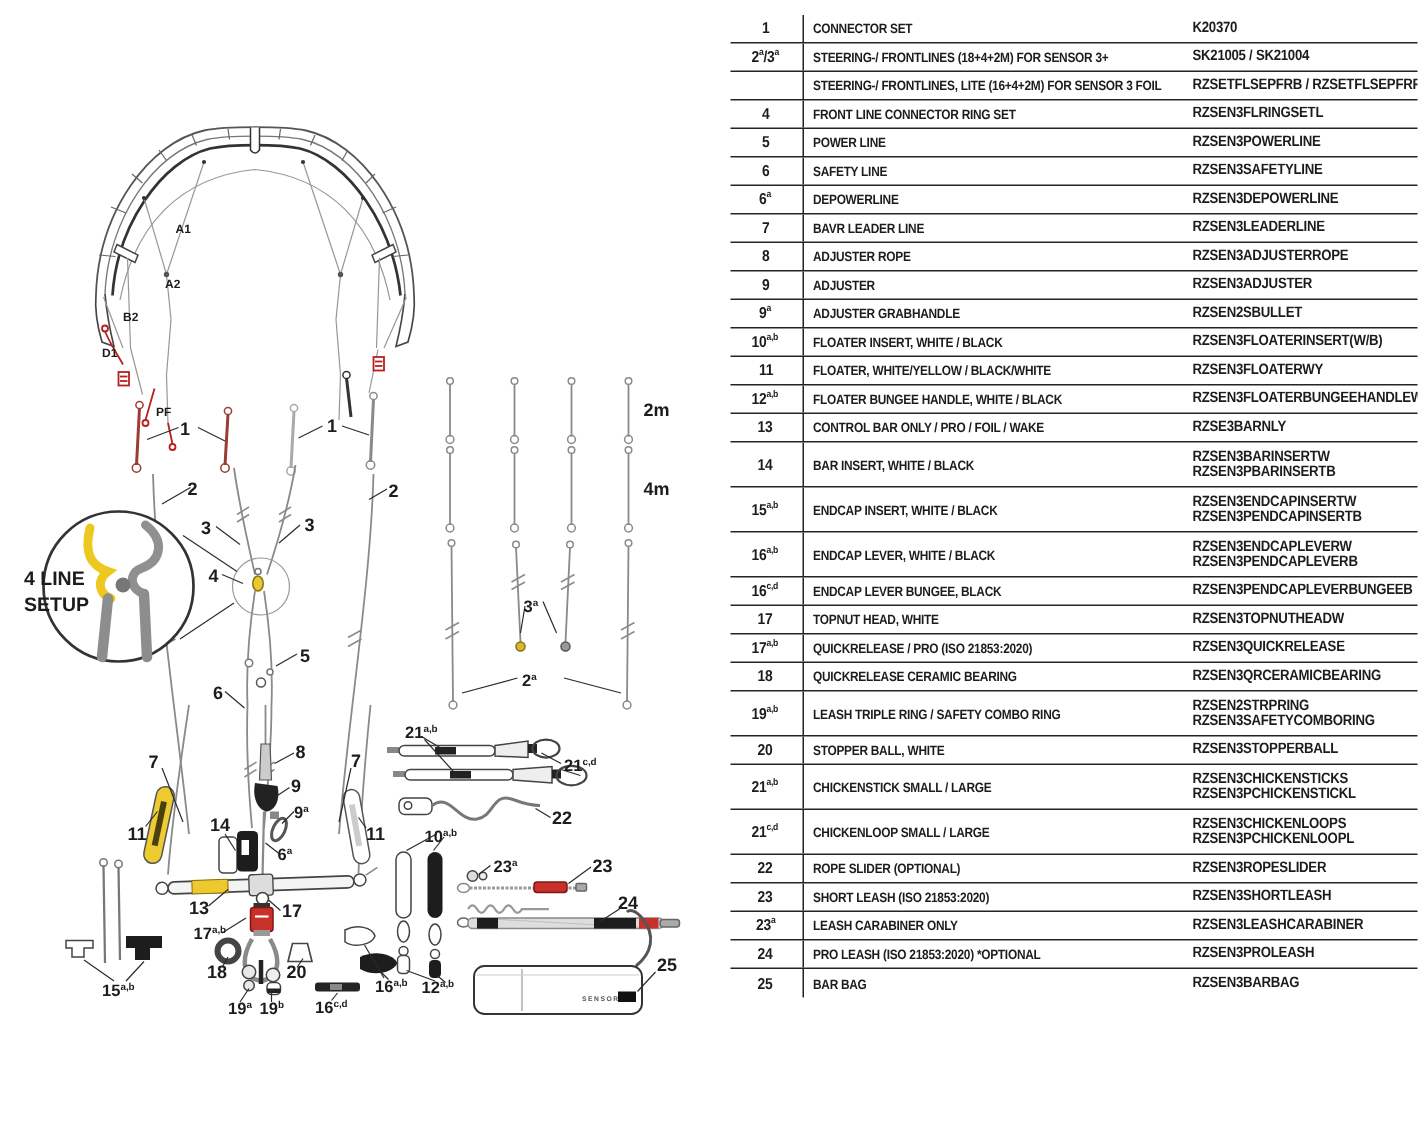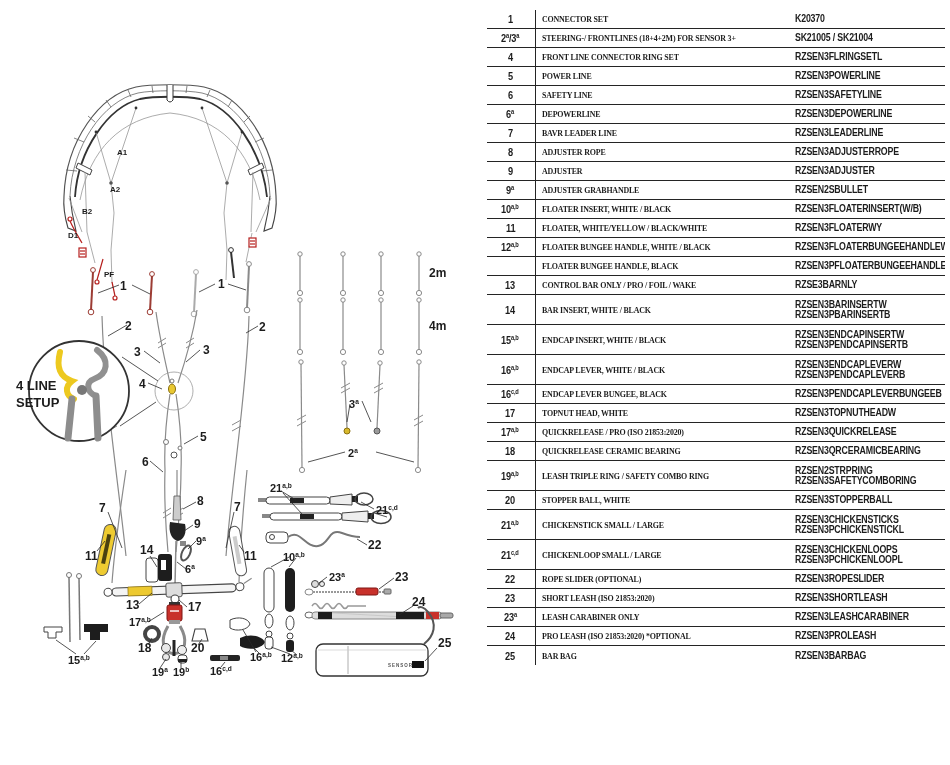--- a/index.html
+++ b/index.html
@@ -6,21 +6,21 @@
   #page{position:relative;width:950px;height:765px;background:#fff;overflow:hidden;
         font-family:"Liberation Sans",sans-serif;color:#1c1c1c;}
   
   #parts-table{position:absolute;left:487px;top:10px;width:458px;font-weight:700;}
   .row{display:flex;align-items:center;border-bottom:1.6px solid #242424;box-sizing:border-box;}
   .row:last-child{border-bottom:none;}
   .row.h1{height:19px}.row.h2{height:30px}
   .c1{width:48px;flex:none;align-self:stretch;display:flex;align-items:center;justify-content:center;
       border-right:1.6px solid #242424;font-size:10.5px;}
   .c1 sup{font-size:6.5px;vertical-align:super;line-height:0;}
-  .c2{flex:1;font-size:9px;padding-left:6px;overflow:hidden;font-family:Liberation Serif, serif;}
+  .c2{flex:1;font-size:9px;padding-left:6px;overflow:hidden;}
   .c3{width:150px;flex:none;font-size:10px;line-height:9.5px;overflow:hidden;}
   .cond{display:inline-block;transform:scaleX(.88);transform-origin:0 50%;white-space:nowrap;letter-spacing:-0.2px;}
   
   #diagram{position:absolute;left:0;top:0;}
   .dlabel{font-family:"Liberation Sans",sans-serif;font-weight:700;fill:#1c1c1c;}
   .ld{stroke:#2a2a2a;stroke-width:.8;}
   .thin{stroke:#979797;stroke-width:.8;fill:none;}
   .linep{stroke:#8a8a8a;stroke-width:1.2;fill:none;}
   .outl{stroke:#444;fill:#fff;}
   text.setup{font-weight:700;font-size:13px;fill:#1c1c1c;}
@@ -462,20 +462,29 @@
       <div class="c1">
           <span class="cond">2<sup>a</sup>/3<sup>a</sup></span>
         </div>
       <div class="c2"><span class="cond">STEERING-/ FRONTLINES (18+4+2M) FOR SENSOR 3+</span></div>
       <div class="c3">
           <div><span class="cond">SK21005 / SK21004</span></div>
         </div>
     </div>
 
 
+    <div class="row h1">
+      <div class="c1">
+          <span class="cond"></span>
+        </div>
+      <div class="c2"><span class="cond">STEERING-/ FRONTLINES, LITE (16+4+2M) FOR SENSOR 3 FOIL</span></div>
+      <div class="c3">
+          <div><span class="cond">RZSETFLSEPFRB / RZSETFLSEPFRF</span></div>
+        </div>
+    </div>
 
     <div class="row h1">
       <div class="c1">
           <span class="cond">4</span>
         </div>
       <div class="c2"><span class="cond">FRONT LINE CONNECTOR RING SET</span></div>
       <div class="c3">
           <div><span class="cond">RZSEN3FLRINGSETL</span></div>
         </div>
     </div>
@@ -573,29 +582,20 @@
     <div class="row h1">
       <div class="c1">
           <span class="cond">12<sup>a,b</sup></span>
         </div>
       <div class="c2"><span class="cond">FLOATER BUNGEE HANDLE, WHITE / BLACK</span></div>
       <div class="c3">
           <div><span class="cond">RZSEN3FLOATERBUNGEEHANDLEW</span></div>
         </div>
     </div>
 
-    <div class="row h1">
-      <div class="c1">
-          <span class="cond"></span>
-        </div>
-      <div class="c2"><span class="cond">FLOATER BUNGEE HANDLE, BLACK</span></div>
-      <div class="c3">
-          <div><span class="cond">RZSEN3PFLOATERBUNGEEHANDLEB</span></div>
-        </div>
-    </div>
 
     <div class="row h1">
       <div class="c1">
           <span class="cond">13</span>
         </div>
       <div class="c2"><span class="cond">CONTROL BAR ONLY / PRO / FOIL / WAKE</span></div>
       <div class="c3">
           <div><span class="cond">RZSE3BARNLY</span></div>
         </div>
     </div>

